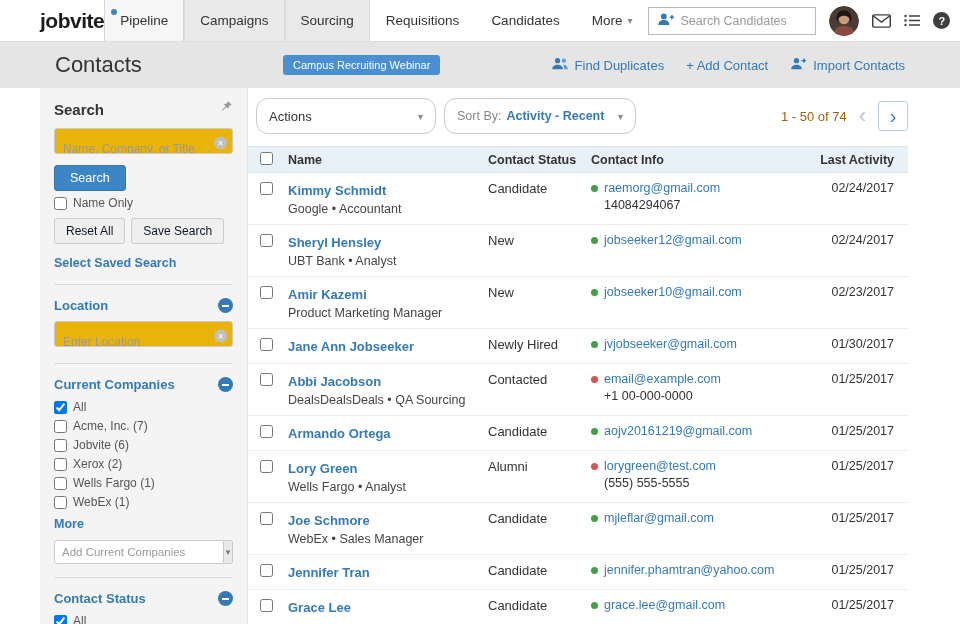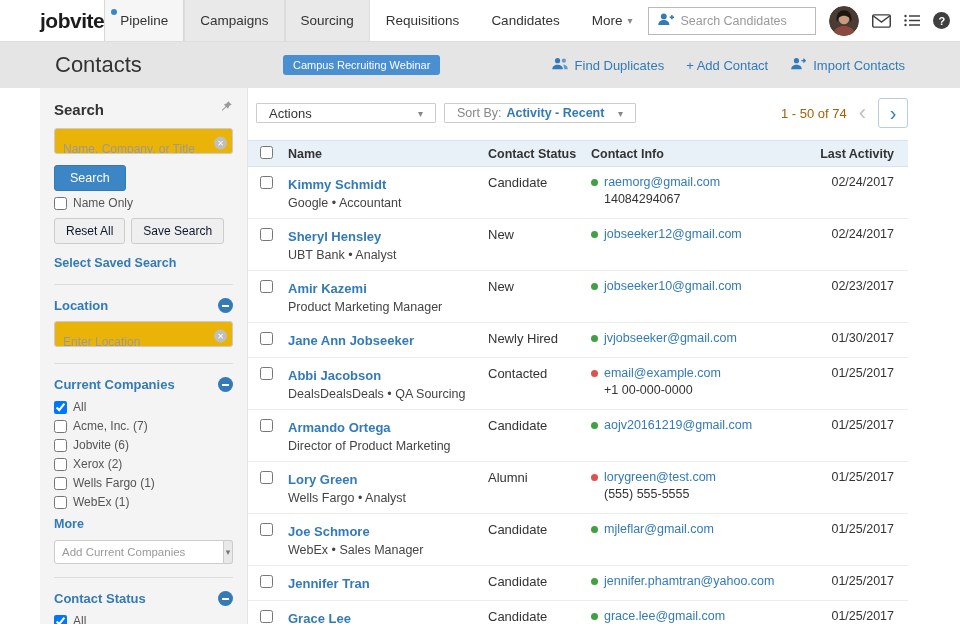--- a/index.html
+++ b/index.html
@@ -55,21 +55,21 @@
   .minus-icon::after { content: ""; width: 7px; height: 2px; background: #fff; }
   .more-link { display: inline-block; color: #337ab7; font-size: 12.5px; font-weight: bold; margin: 3px 0 9px; }
   .combo { display: flex; }
   .combo input { flex: 1; height: 24px; border: 1px solid #ccc; border-radius: 3px 0 0 3px; padding: 0 7px; font-size: 11.5px; color: #333; outline: none; font-family: inherit; background: #fff; }
   .combo input::placeholder { color: #9a9a9a; }
   .combo .combo-btn { width: 21px; height: 24px; border: 1px solid #ccc; border-left: none; border-radius: 0 3px 3px 0; background: #e9e9e9; color: #777; font-size: 9px; cursor: pointer; display: flex; align-items: center; justify-content: center; }
 
   
   .content { flex: 1; padding: 8px 52px 0 0; overflow: hidden; }
   .toolbar { display: flex; align-items: center; margin: 2px 0 12px 8px; }
-  .dd { border: 1px solid #ccc; border-radius: 1px; height: 20px; display: flex; align-items: center; padding: 0 12px; background: #fff; cursor: pointer; }
+  .dd { border: 1px solid #ccc; border-radius: 12px; height: 36px; display: flex; align-items: center; padding: 0 12px; background: #fff; cursor: pointer; }
   .dd-actions { width: 180px; justify-content: space-between; font-size: 13px; color: #333; }
   .dd-sort { width: 192px; margin-left: 8px; font-size: 12.5px; }
   .dd-sort .sort-label { color: #888; }
   .dd-sort .sort-value { color: #337ab7; font-weight: bold; margin-left: 5px; }
   .dd-sort .caret { margin-left: auto; }
   .pager { margin-left: auto; display: flex; align-items: center; gap: 12px; }
   .pager .range { font-size: 13px; color: #a16207; }
   .chev-prev { color: #c0c0c0; font-size: 22px; line-height: 1; cursor: default; }
   .chev-next-box { width: 30px; height: 30px; border: 1px solid #b7cde2; border-radius: 3px; display: flex; align-items: center; justify-content: center; color: #337ab7; font-size: 20px; cursor: pointer; background: #fff; }
 
@@ -359,21 +359,21 @@
               <div class="email-line">
                 <span class="dot red"></span>
                 <a class="email-link">email@example.com</a>
               </div>
               <div class="phone">+1 00-000-0000</div>
             </div>
             <div class="cell c-date">01/25/2017</div>
           </div>
           <div class="grid trow">
             <div class="cell c-check"><input type="checkbox" style=""></div>
-            <div class="cell c-name"><a class="name-link">Armando Ortega</a><div class="subtitle">Director of Product Marketing</div></div>
+            <div class="cell c-name"><a class="name-link">Armando Ortega</a></div>
             <div class="cell c-status">Candidate</div>
             <div class="cell c-info">
               <div class="email-line">
                 <span class="dot green"></span>
                 <a class="email-link">aojv20161219@gmail.com</a>
               </div>
             </div>
             <div class="cell c-date">01/25/2017</div>
           </div>
           <div class="grid trow">

